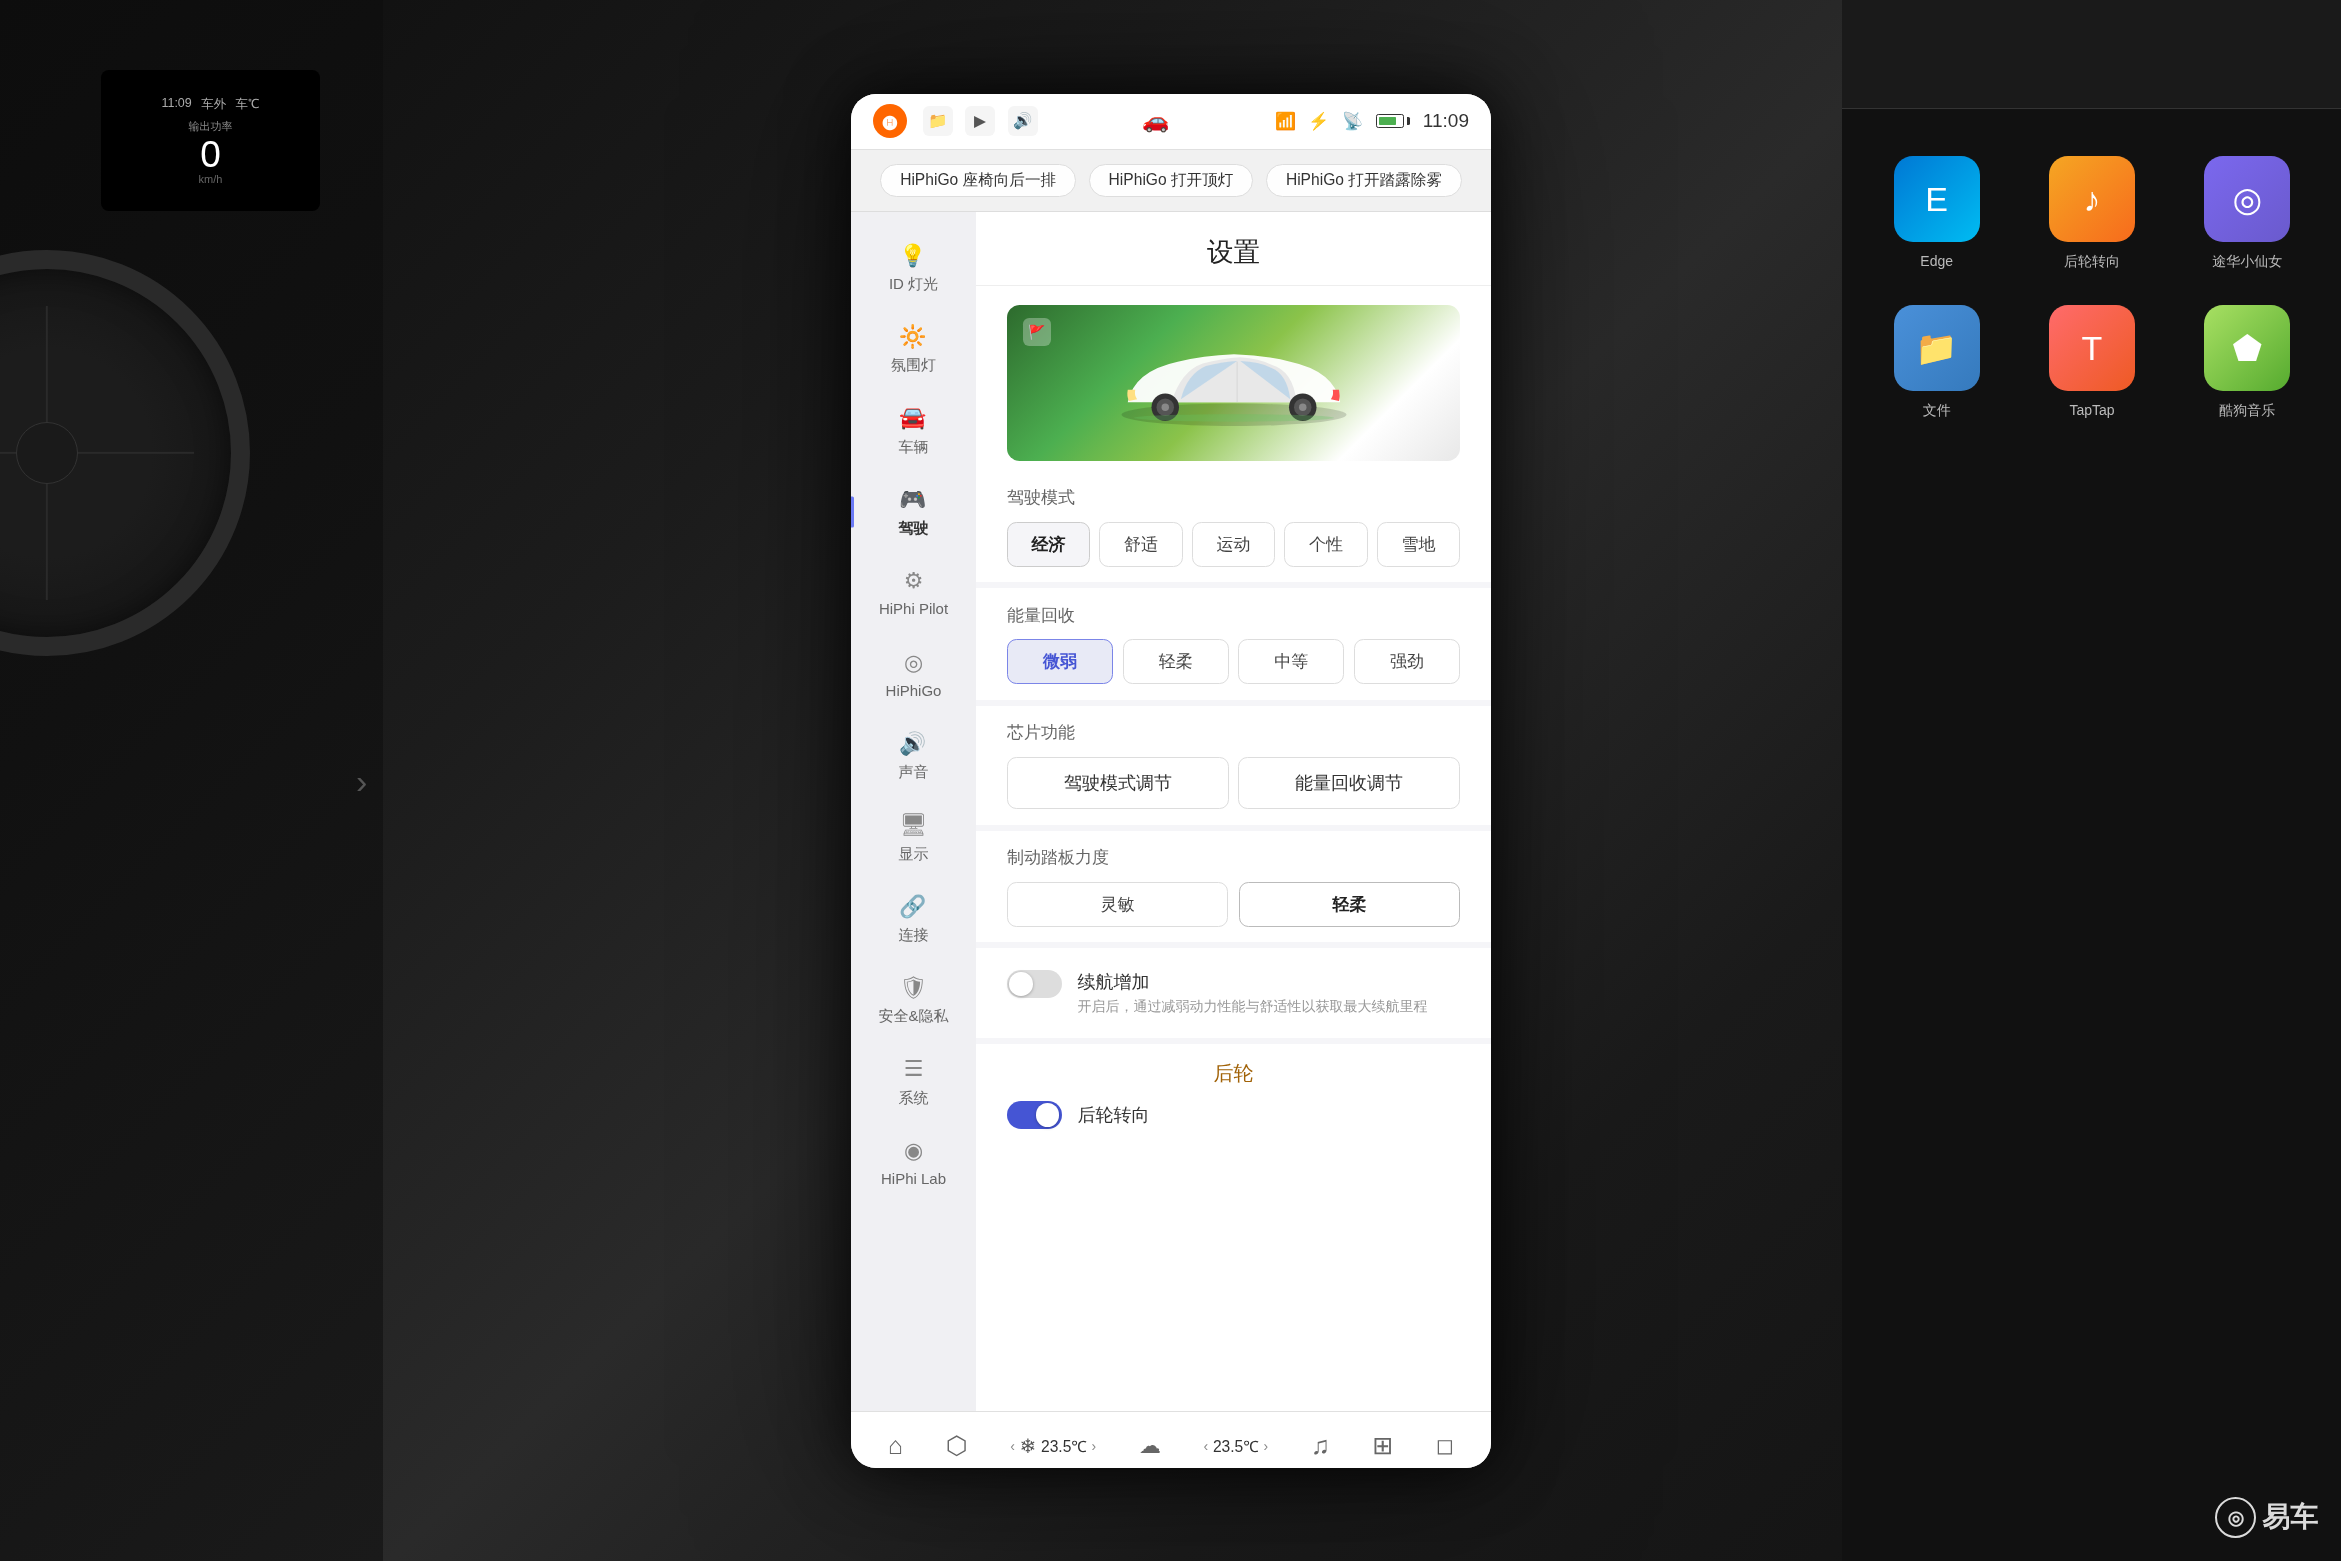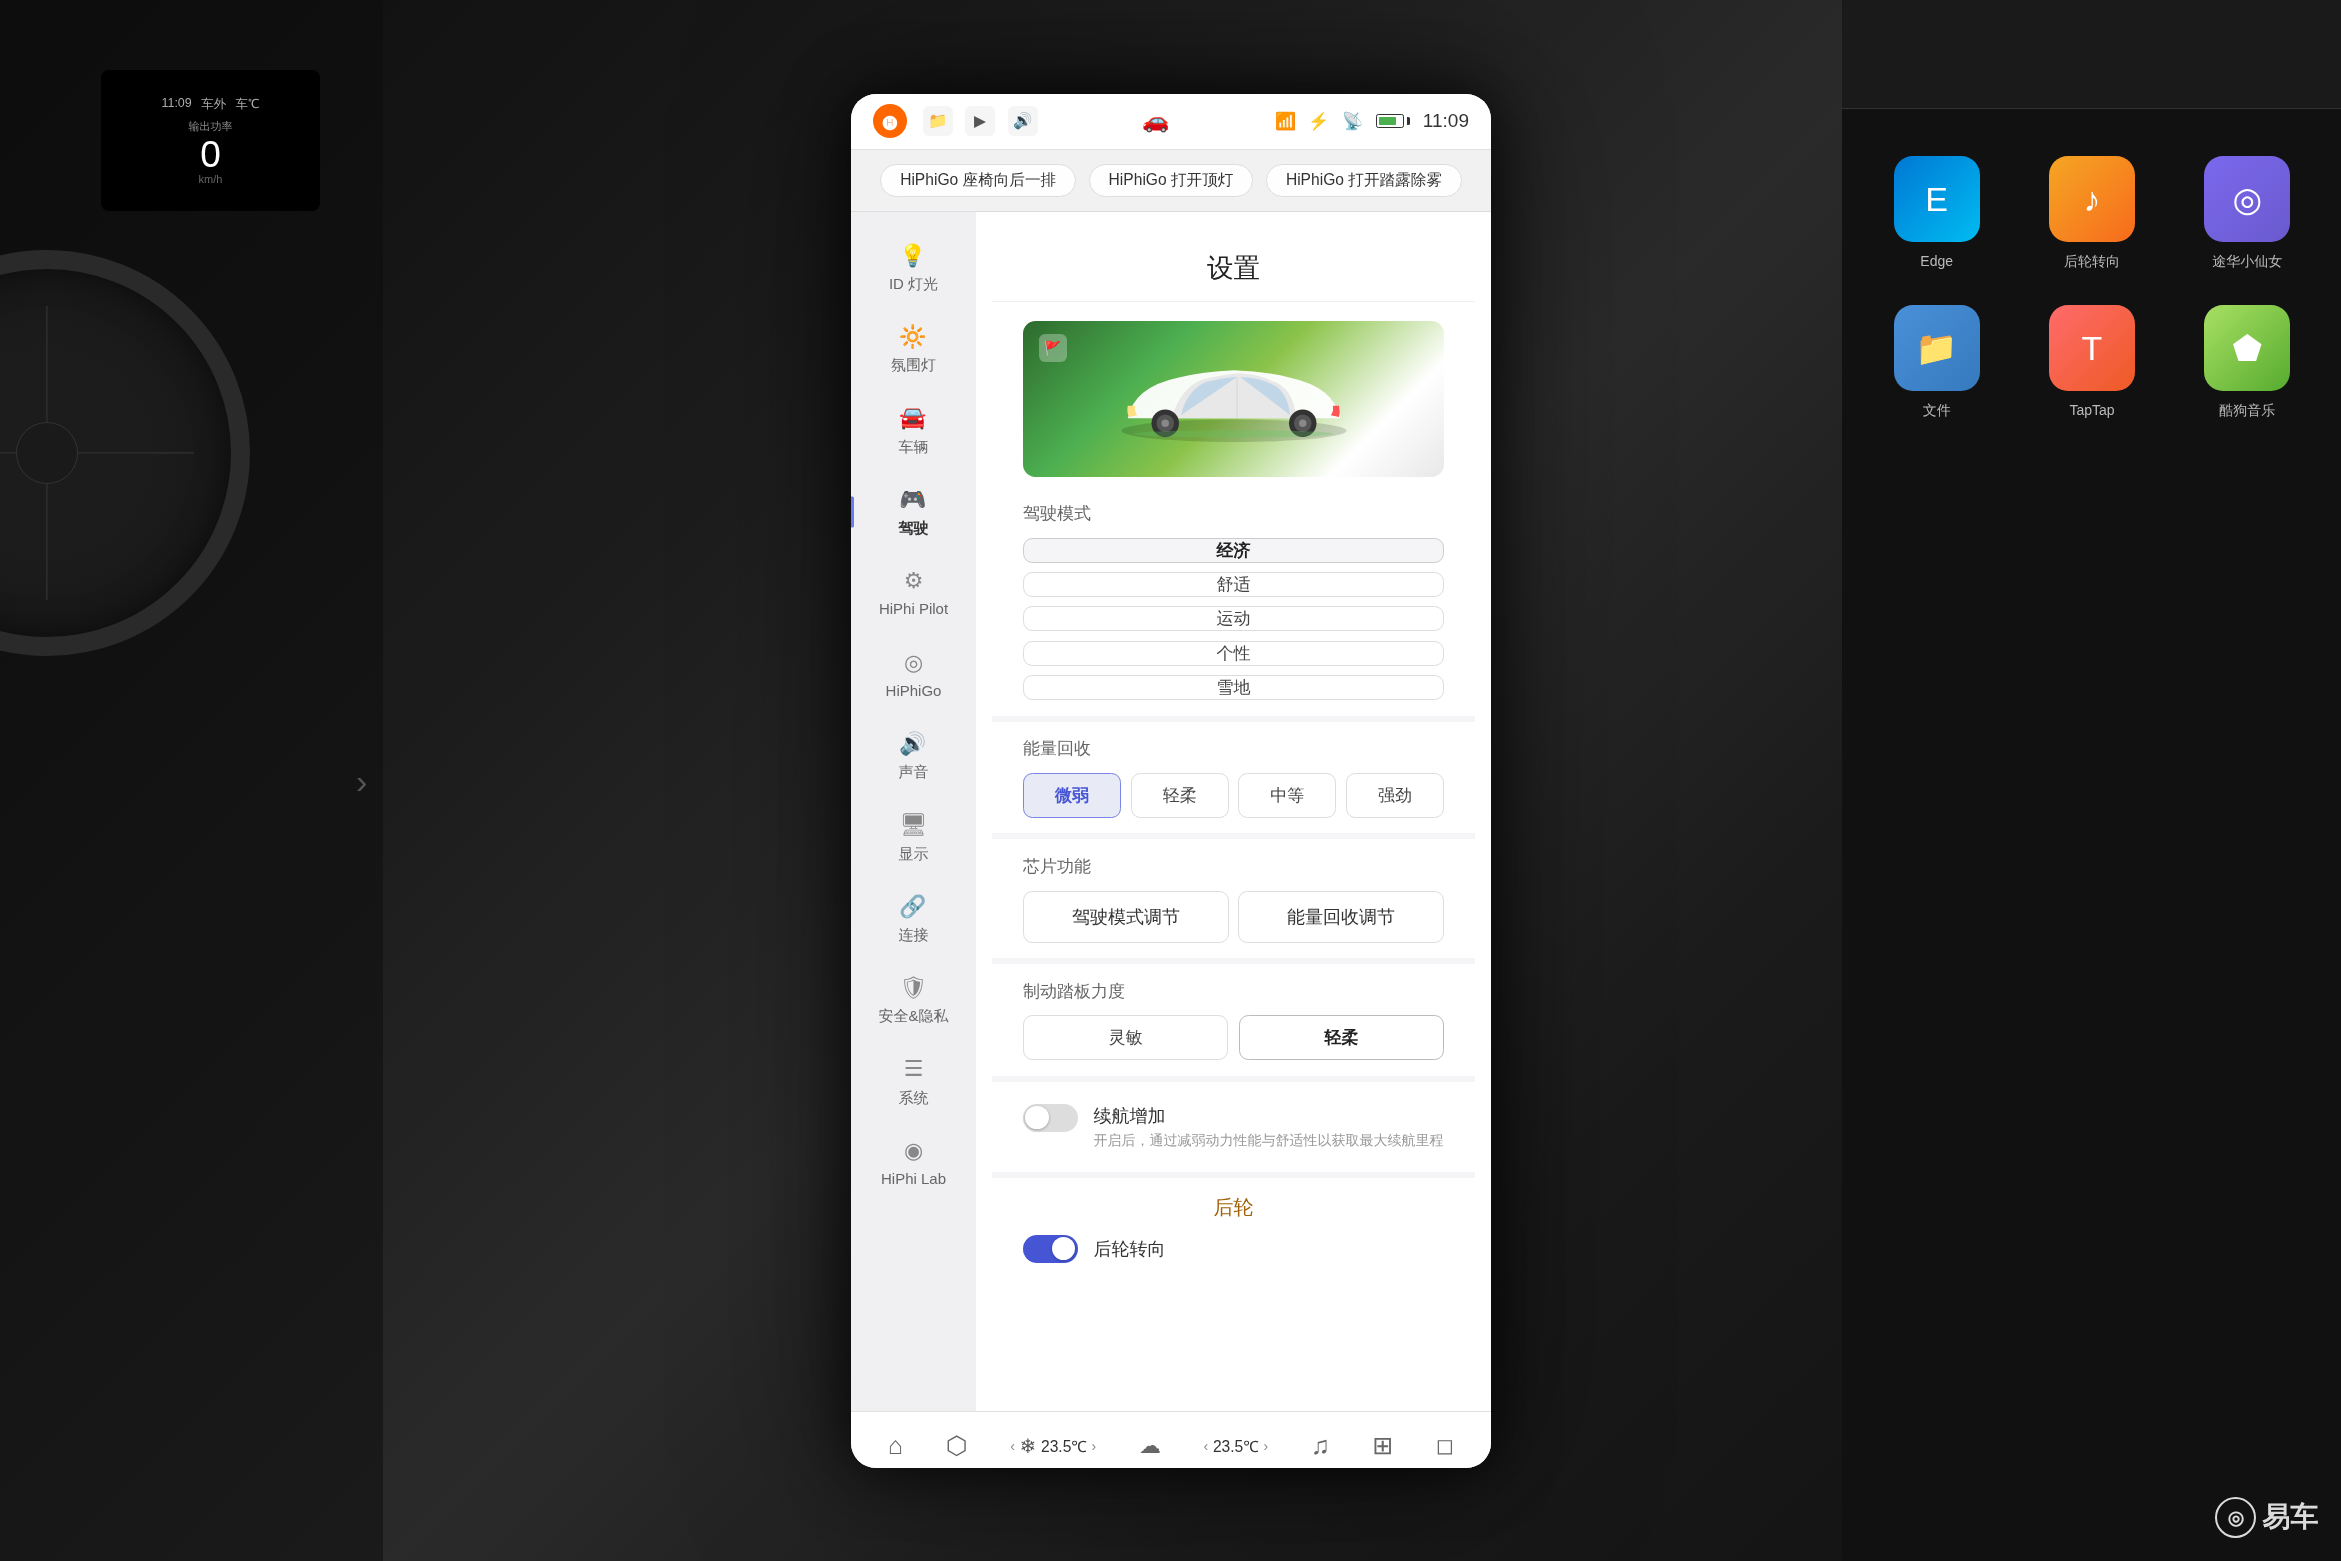--- a/index.html
+++ b/index.html
@@ -189,21 +189,21 @@
       font-size: 15px;
       text-align: center;
       line-height: 1.2;
     }
 
     
     .settings-panel {
       flex: 1;
       background: #fff;
       overflow-y: auto;
-      padding: 16px;
+      padding: 0;
     }
 
     
     .settings-header {
       text-align: center;
       padding: 22px 0 15.6px;
       font-size: 26.5px;
       font-weight: 500;
       color: #222;
       border-bottom: 0.8px solid #eee;
@@ -247,21 +247,20 @@
       font-size: 17px;
       color: #666;
       margin-bottom: 12.5px;
     }
 
     
     .mode-buttons {
       display: flex;
       gap: 9.4px;
       flex-wrap: wrap;
-      flex-direction: column;
     }
     .mode-btn {
       flex: 1;
       min-width: 62px;
       height: 45px;
       border: 1.2px solid #ddd;
       border-radius: 9.4px;
       background: #fff;
       font-size: 17px;
       color: #444;

